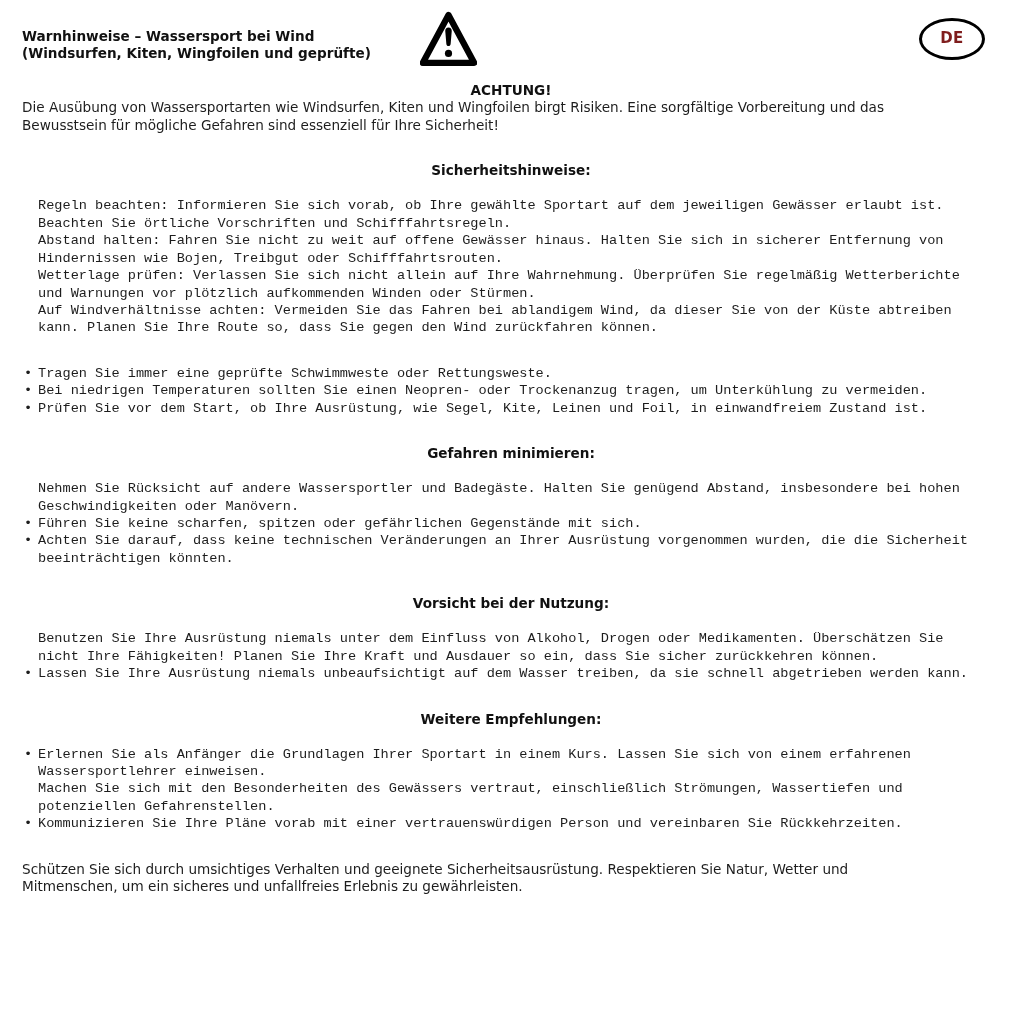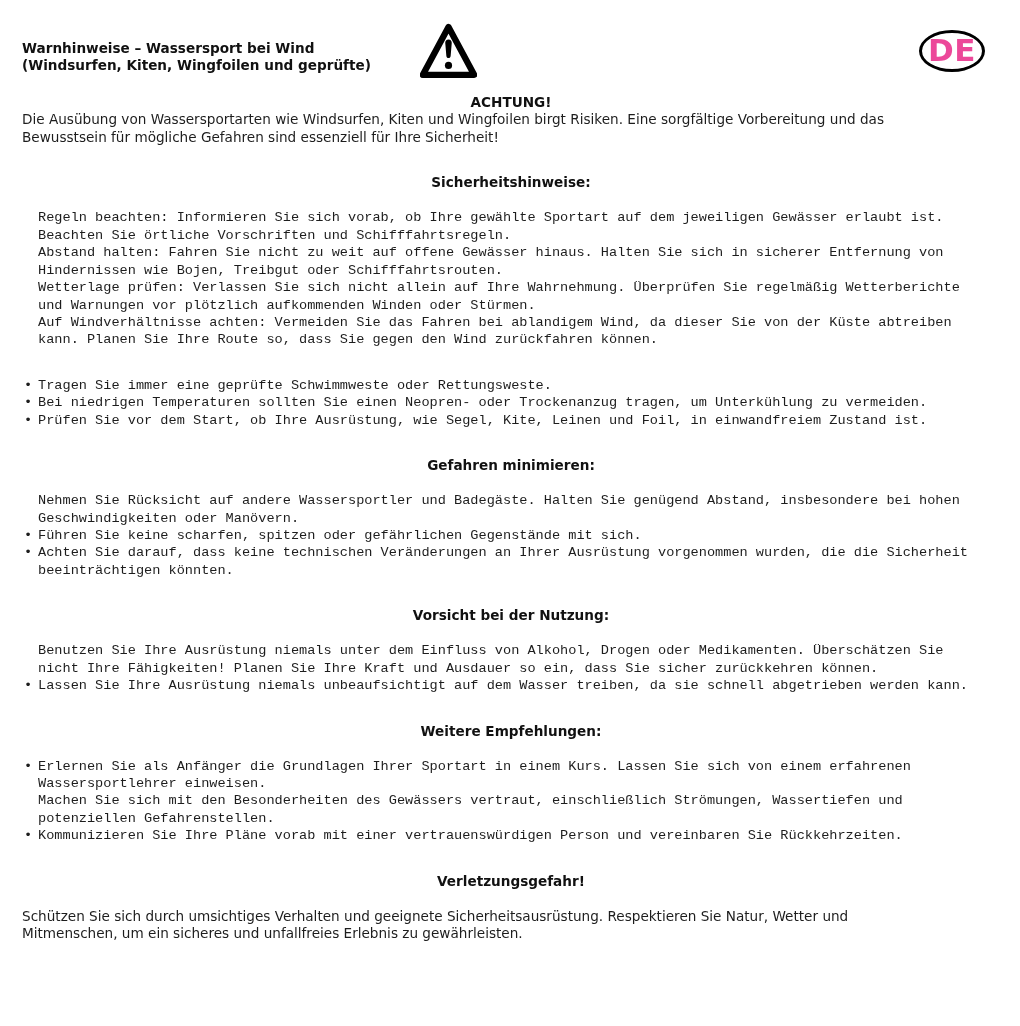--- a/index.html
+++ b/index.html
@@ -6,33 +6,33 @@
   html, body { background: #ffffff; }
   body {
     width: 1020px;
     height: 1026px;
     font-family: "DejaVu Sans", "Liberation Sans", sans-serif;
     font-size: 13.6px;
     line-height: 17.45px;
     color: #1d1d1d;
     overflow: hidden;
   }
-  .page { padding: 40px 20px 0 22px; position: relative; width: 1020px; }
+  .page { padding: 28px 20px 0 22px; position: relative; width: 1020px; }
 
   
   .hdr { position: relative; height: 36px; }
   .title-line { font-weight: bold; color: #111; white-space: nowrap; }
   .warn-icon { position: absolute; left: 398px; top: -19px; width: 57px; height: 62px; }
   .de-badge {
     position: absolute; right: 15px; top: -10px;
     width: 66px; height: 42px;
     border: 3.5px solid #000; border-radius: 50%;
     display: flex; align-items: center; justify-content: center;
   }
-  .de-badge span { font-weight: bold; font-size: 31px; color: #ec4899; letter-spacing: 0.5px; }
+  .de-badge span { font-weight: bold; font-size: 15px; color: #7f1d1d; letter-spacing: 0.5px; }
 
   
   section.tight  { margin-top: 18px; }
   section.spaced { margin-top: 28px; }
   h2 {
     font-size: 13.6px; font-weight: bold; line-height: 17.45px; color: #111; text-align: center;
   }
   section.spaced .items { margin-top: 17.45px; }
   .item { position: relative; padding-right: 10px; }
   .item.indent { padding-left: 16px; font-family: Liberation Mono, monospace; }
@@ -149,20 +149,19 @@
           <span class="txt">Machen Sie sich mit den Besonderheiten des Gewässers vertraut, einschließlich Strömungen, Wassertiefen und potenziellen Gefahrenstellen.</span>
         </div>
         <div class="item indent">
           <span class="bullet">•</span>
           <span class="txt">Kommunizieren Sie Ihre Pläne vorab mit einer vertrauenswürdigen Person und vereinbaren Sie Rückkehrzeiten.</span>
         </div>
       </div>
     </section>
 
     <section class="spaced">
-      <h2>Verletzungsgefahr!</h2>
       <div class="items">
         <div class="item para">Schützen Sie sich durch umsichtiges Verhalten und geeignete Sicherheitsausrüstung. Respektieren Sie Natur, Wetter und Mitmenschen, um ein sicheres und unfallfreies Erlebnis zu gewährleisten.</div>
       </div>
     </section>
 
   </main>
 </div>
 
 </body></html>

